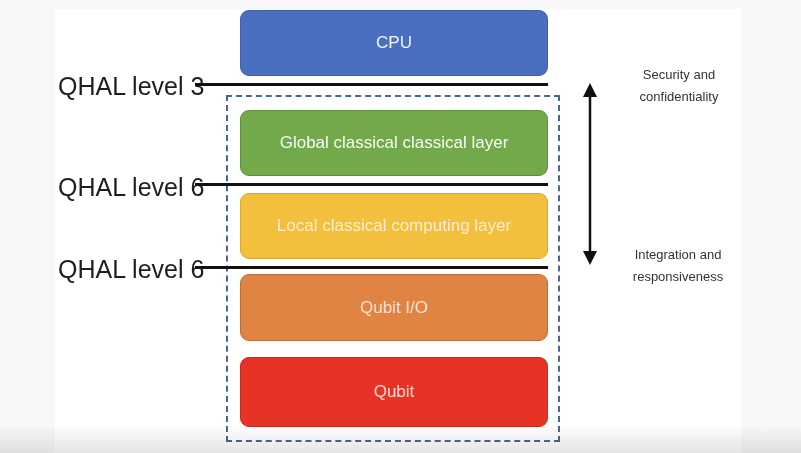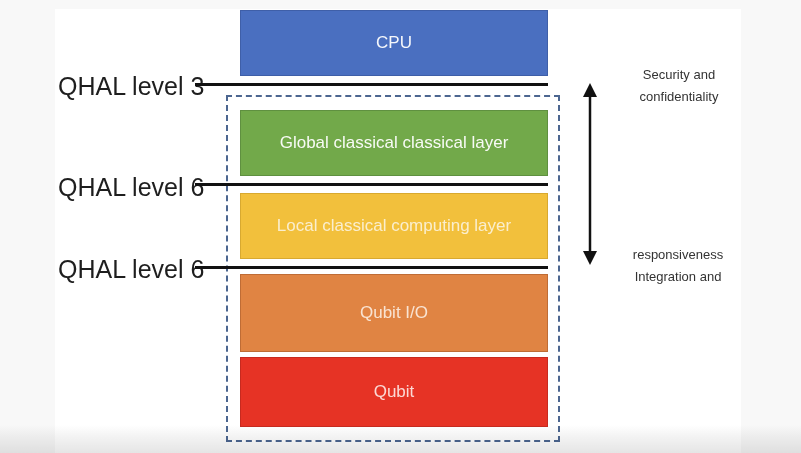--- a/index.html
+++ b/index.html
@@ -13,27 +13,27 @@
     background: #ffffff;
   }
   .bottom-shade {
     position: absolute; left: 0; top: 425px; width: 801px; height: 28px;
     background: linear-gradient(to bottom, rgba(0,0,0,0) 0%, rgba(0,0,0,0.05) 45%, rgba(0,0,0,0.10) 100%);
     pointer-events: none;
   }
   .layer {
     position: absolute; left: 240px; width: 308px;
     display: flex; align-items: center; justify-content: center;
-    color: #ffffff; font-size: 17px; box-sizing: border-box;
+    color: #ffffff; font-size: 17px; box-sizing: border-box; border-radius: 9px;
   }
   .layer span { opacity: 0.95; }
   .cpu    { top: 10px;  height: 66px; background: #4a6fc0; border: 1px solid #3f5fa8; }
   .global { top: 110px; height: 66px; background: #72a94a; border: 1px solid #5f9040; }
   .local  { top: 193px; height: 66px; background: #f2c03c; border: 1px solid #d8a930; color: #fbf1d6; }
-  .qio    { top: 274px; height: 78px; background: #e08443; border: 1px solid #bf6c35; color: #fbe9da; }
+  .qio    { top: 274px; height: 67px; background: #e08443; border: 1px solid #bf6c35; color: #fbe9da; }
   .qubit  { top: 357px; height: 70px; background: #e63325; border: 1px solid #c72a1f; color: #fde2df; }
 
   .dashed-frame {
     position: absolute; left: 226px; top: 95px; width: 334px; height: 347px;
     border: 2px dashed #4c6690; box-sizing: border-box;
   }
   .level-line {
     position: absolute; left: 195px; width: 353px; height: 3px; background: #111111;
   }
   .level-label {
@@ -86,17 +86,17 @@
   <polygon points="8,1 1,15 15,15" fill="#111"></polygon>
   <polygon points="8,183 1,169 15,169" fill="#111"></polygon>
 </svg>
 
 <div class="side-note" style="left:609px; top:64px;">
   <div>Security and</div>
   <div>confidentiality</div>
 </div>
 
 <div class="side-note" style="left:608px; top:244px;">
+  <div>Integration and</div>
   <div>responsiveness</div>
-  <div>Integration and</div>
 </div>
 
 <div class="bottom-shade"></div>
 
 </body></html>

